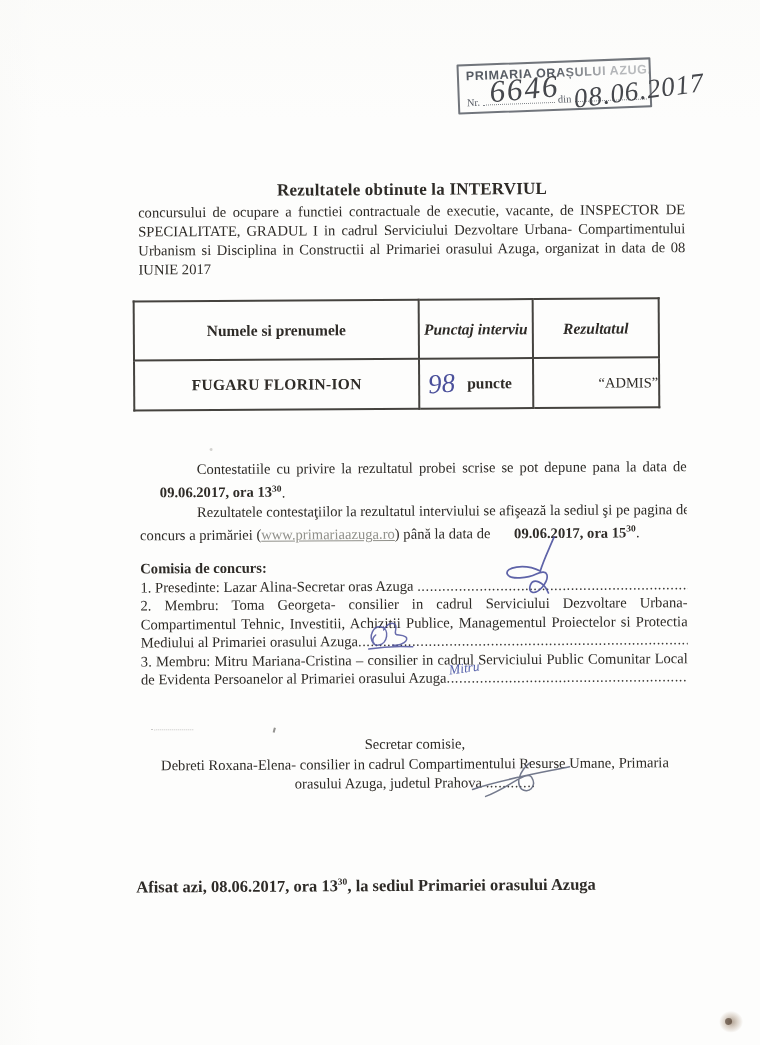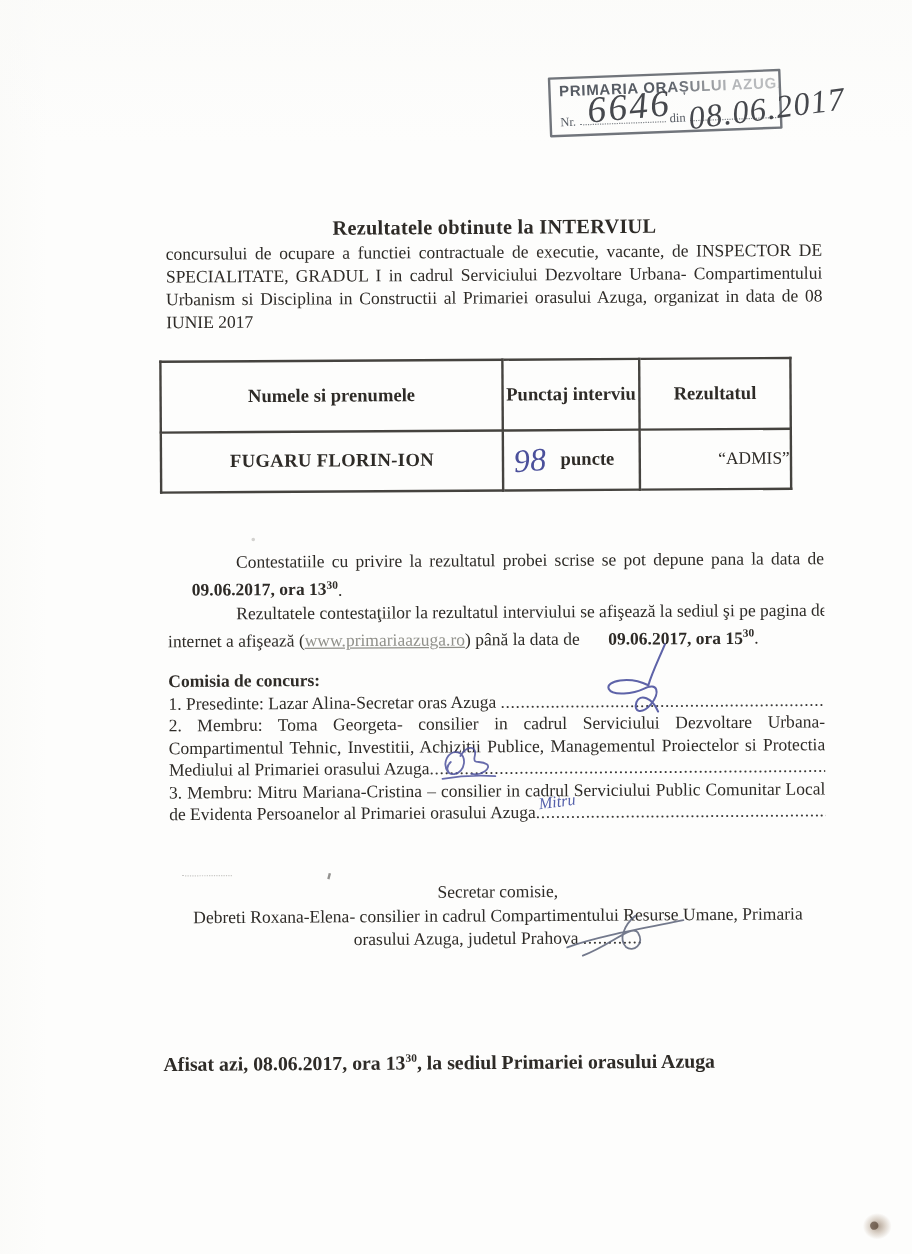--- a/index.html
+++ b/index.html
@@ -40,22 +40,22 @@
   .indent { padding-left:57px; }
   b.date { font-weight:bold;margin-left:20px; }
   sup { font-size:9.5px; font-weight:bold; }
   .link { color:#90908a; text-decoration:underline;text-align:right; }
 
   
   .rtable { position:absolute; left:134px; top:299px; border-collapse:collapse; }
   .rtable td { border:2px solid #45433f; vertical-align:middle; padding:0; }
   .th { font-weight:bold; font-size:15.5px; text-align:center; height:57px; }
   .c-name { width:283px; }
-  .c-score { width:112px; }
-  .c-res { width:124px; }
+  .c-score { width:112px;font-style:italic; }
+  .c-res { width:124px;font-style:italic; }
   .row-h { height:50px; }
   .cand { font-weight:bold; font-size:15.5px; text-align:center; letter-spacing:.3px; }
   .score-cell { display:flex; align-items:center; padding-left:8px; }
   .hw-98 { font-size:27px; font-style:italic; color:#4b509b; transform:rotate(-4deg); line-height:1; }
   .puncte { font-weight:bold; font-size:15.5px; margin-left:12px; }
   .admis { font-size:14.5px; padding-left:13px;text-align:right; }
 
   
   .committee { top:558px; line-height:18.5px; }
   .com-head { font-weight:bold; }
@@ -117,21 +117,21 @@
         </td>
         <td class="admis">“ADMIS”</td>
       </tr>
     </tbody>
       </table>
 
     <div class="block contest">
       <div class="jline indent">Contestatiile cu privire la rezultatul probei scrise se pot depune pana la data de</div>
       <div class="lline"><b class="date">09.06.2017, ora 13</b><sup>30</sup><span>.</span></div>
       <div class="jline indent">Rezultatele contestaţiilor la rezultatul interviului se afişează la sediul şi pe pagina de</div>
-      <div class="lline"><span>internet a afişează (</span><span class="link">www.primariaazuga.ro</span><span>) până la data de </span><b class="date">09.06.2017, ora 15</b><sup>30</sup><span>.</span></div>
+      <div class="lline"><span>concurs a primăriei (</span><span class="link">www.primariaazuga.ro</span><span>) până la data de </span><b class="date">09.06.2017, ora 15</b><sup>30</sup><span>.</span></div>
     </div>
 
     <div class="block committee">
       <div class="com-head">Comisia de concurs:</div>
       <div class="lline"><span>1. Presedinte: Lazar Alina-Secretar oras Azuga </span><span class="dots">......................................................................................</span></div>
       <div class="jline">2. Membru: Toma Georgeta- consilier in cadrul Serviciului Dezvoltare Urbana-</div>
       <div class="jline">Compartimentul Tehnic, Investitii, Achizitii Publice, Managementul Proiectelor si Protectia</div>
       <div class="lline"><span>Mediului al Primariei orasului Azuga</span><span class="dots">..............................................................................................</span></div>
       <div class="jline">3. Membru: Mitru Mariana-Cristina – consilier in cadrul Serviciului Public Comunitar Local</div>
       <div class="lline"><span>de Evidenta Persoanelor al Primariei orasului Azuga</span><span class="dots">....</span><span class="dots">.............................................................</span></div>

